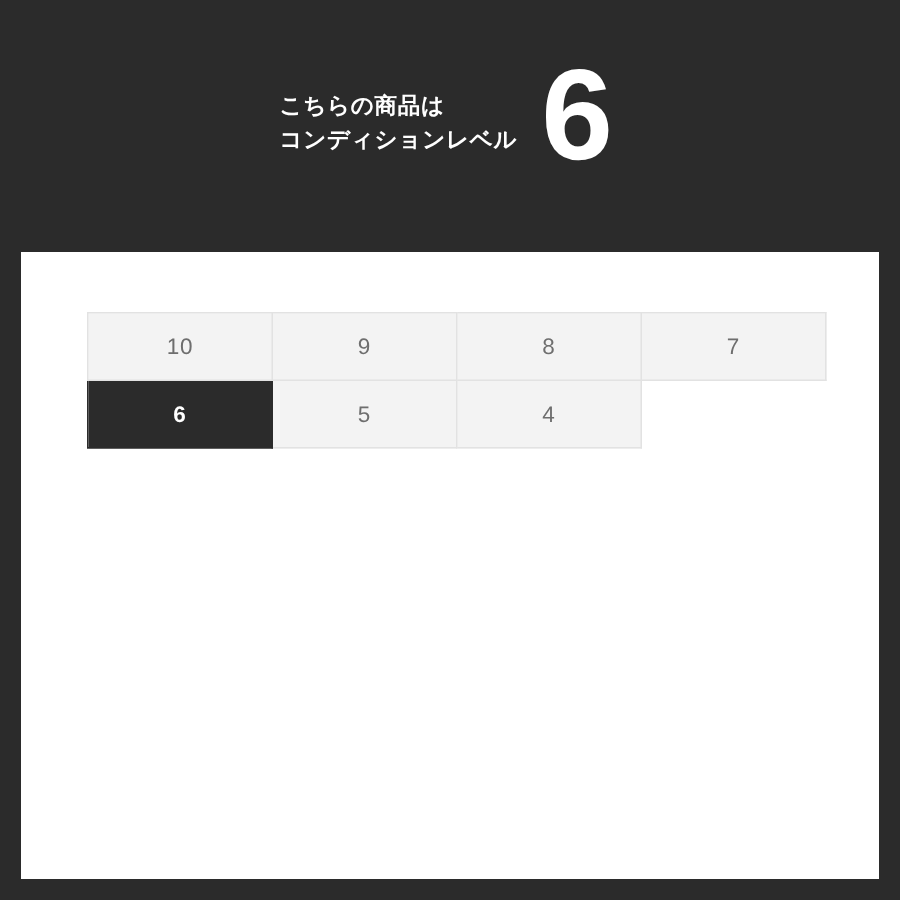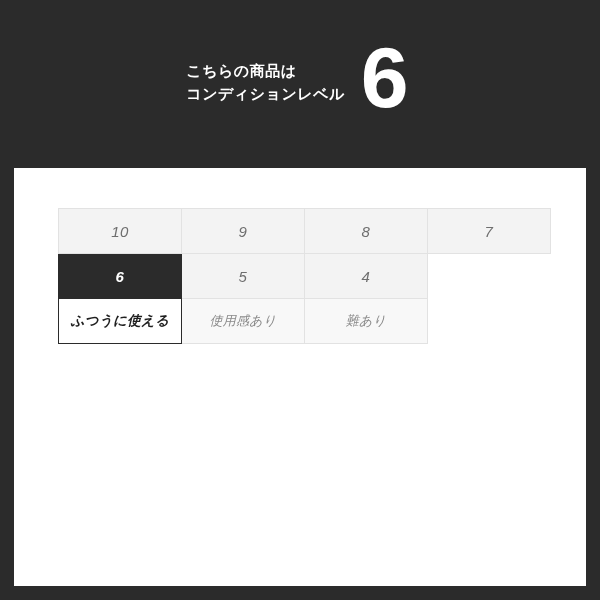--- a/index.html
+++ b/index.html
@@ -92,21 +92,20 @@
     font-weight: bold;
     letter-spacing: 0.6px;
     margin: 0 0 16px 0;
   }
 
   
   .rank-table {
     border-collapse: collapse;
     table-layout: fixed;
     width: 490px;
-    font-style: italic;
   }
   .rank-table td {
     border: 1px solid #e2e2e2;
     width: 122px;
     height: 44px;
     text-align: center;
     vertical-align: middle;
     padding: 0;
   }
   .cell-num {
@@ -161,23 +160,17 @@
           <td class="cell-num">9</td>
           <td class="cell-num">8</td>
           <td class="cell-num">7</td>
         </tr>
         <tr>
           <td class="cell-num active">6</td>
           <td class="cell-num">5</td>
           <td class="cell-num">4</td>
           <td class="cell-empty"></td>
         </tr>
-        <tr>
-          <td class="cell-label active">ふつうに使える</td>
-          <td class="cell-label">使用感あり</td>
-          <td class="cell-label">難あり</td>
-          <td class="cell-empty"></td>
-        </tr>
       </tbody>
     </table>
   </div>
 
 </div>
 
 </body></html>

